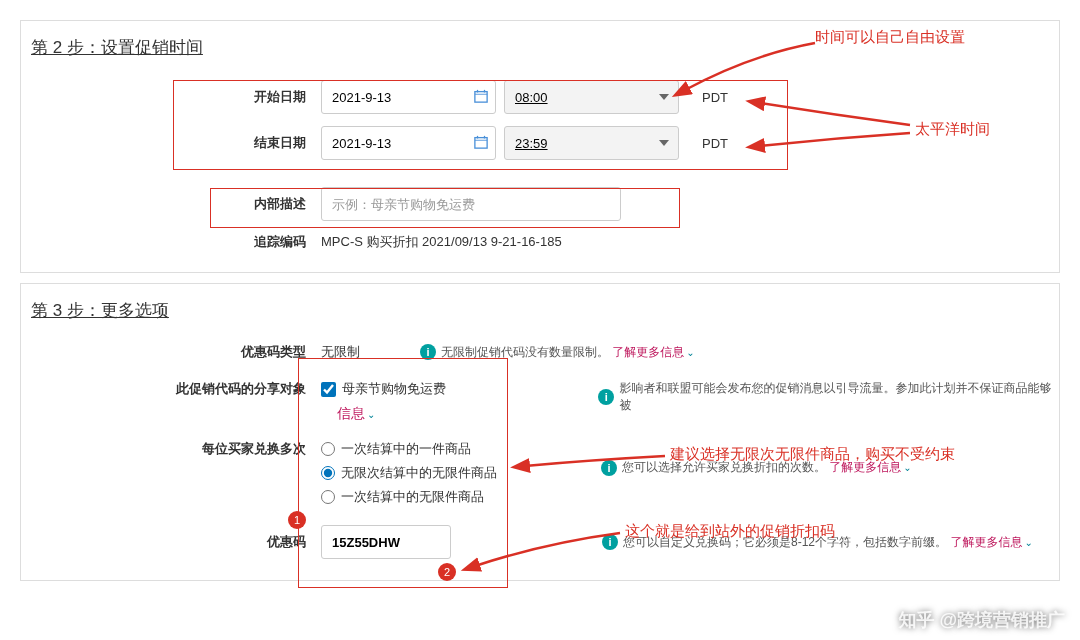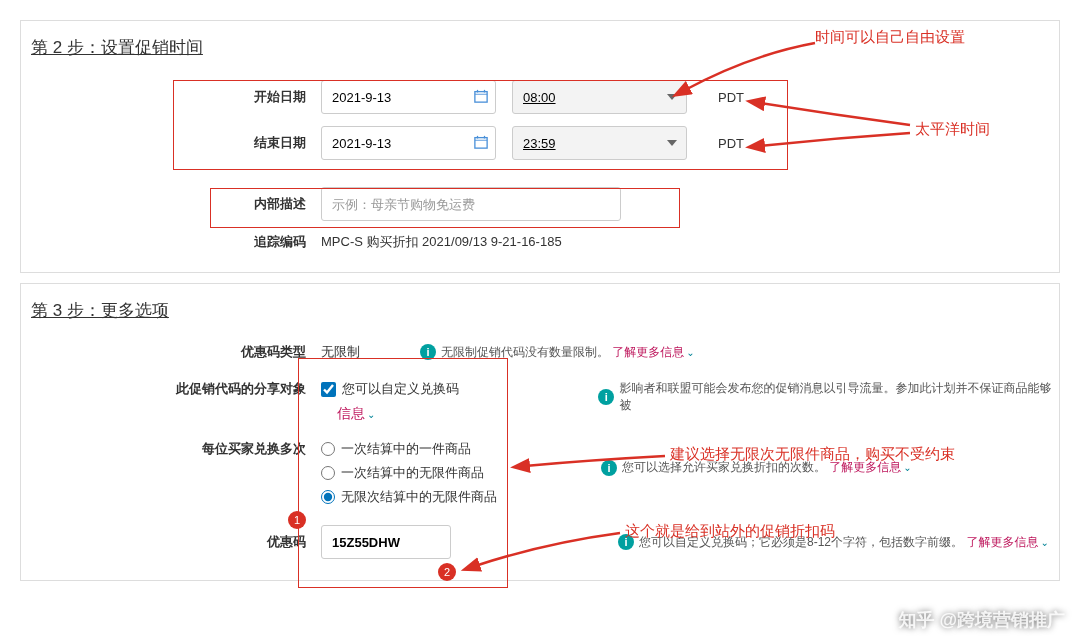--- a/index.html
+++ b/index.html
@@ -3,21 +3,21 @@
 <meta charset="utf-8">
 <style>
   * { box-sizing: border-box; margin: 0; padding: 0; }
   body { font-family: "Microsoft YaHei", Arial, sans-serif; font-size: 14px; color: #333; background: #fff; width: 1080px; height: 640px; position: relative; overflow: hidden; }
   
   .section { border: 1px solid #ddd; margin: 10px 20px; padding-bottom: 15px; }
   .section-title { font-size: 17px; padding: 15px 10px 15px 10px; color: #333; text-decoration: underline; }
   
   .form-row { display: flex; align-items: center; padding: 6px 0; }
   .form-label { width: 300px; text-align: right; padding-right: 15px; font-weight: bold; font-size: 13px; }
-  .form-content { flex: 1; display: flex; align-items: center; gap: 16px; }
+  .form-content { flex: 1; display: flex; align-items: center; gap: 8px; }
   
   .date-input { width: 175px; height: 34px; border: 1px solid #ccc; border-radius: 3px; padding: 0 30px 0 10px; font-size: 13px; position: relative; background: #fff; }
   .date-wrap { position: relative; width: 175px; }
   .cal-icon { position: absolute; right: 8px; top: 9px; width: 14px; height: 14px; }
   
   .time-select { width: 175px; height: 34px; border: 1px solid #ccc; border-radius: 3px; padding: 0 25px 0 10px; font-size: 13px; background: #f3f3f3; position: relative; appearance: none; text-decoration: underline; }
   .sel-wrap { position: relative; width: 175px; }
   .chev { position: absolute; right: 10px; top: 14px; width: 0; height: 0; border-left: 5px solid transparent; border-right: 5px solid transparent; border-top: 6px solid #666; pointer-events: none; }
   
   .tz { padding: 0 15px; font-size: 13px; }
@@ -122,21 +122,21 @@
     </div>
   </div>
 
   <div class="form-row" style="align-items:flex-start; padding-top:10px;">
     <div class="form-label" style="padding-top:3px;">此促销代码的分享对象</div>
     <div class="form-content" style="display:block;">
       <div style="display:flex; align-items:flex-start;">
         <div style="width:280px;">
           <label class="opt-line">
             <input type="checkbox" class="checkbox" checked="" style="">
-            <span>您可以自定义兑换码</span>
+            <span>母亲节购物免运费</span>
           </label>
           <div style="padding-left:0px; margin-top:4px;margin-left:16px;">
             <a class="link">信息</a><span class="link-chev">⌄</span>
           </div>
         </div>
         <span class="help-text" style="margin-top:3px;">
           <span class="info-icon">i</span>
           <span>影响者和联盟可能会发布您的促销消息以引导流量。参加此计划并不保证商品能够被</span>
         </span>
       </div>
@@ -146,26 +146,26 @@
   <div class="form-row" style="align-items:flex-start; padding-top:8px;">
     <div class="form-label" style="padding-top:3px;">每位买家兑换多次</div>
     <div class="form-content" style="display:block;">
       <div style="display:flex; align-items:flex-start;">
         <div style="width:280px;">
           <label class="opt-line">
               <input type="radio" name="r" class="radio" style="">
               <span>一次结算中的一件商品</span>
             </label>
           <label class="opt-line">
+              <input type="radio" name="r" class="radio" checked="" style="">
+              <span>无限次结算中的无限件商品</span>
+            </label>
+          <label class="opt-line">
               <input type="radio" name="r" class="radio" style="">
               <span>一次结算中的无限件商品</span>
-            </label>
-          <label class="opt-line">
-              <input type="radio" name="r" class="radio" checked="" style="">
-              <span>无限次结算中的无限件商品</span>
             </label>
         </div>
         <span class="help-text" style="margin-top:22px;">
           <span class="info-icon">i</span>
           <span>您可以选择允许买家兑换折扣的次数。</span>&nbsp;
           <a class="link">了解更多信息</a><span class="link-chev">⌄</span>
         </span>
       </div>
     </div>
   </div>

